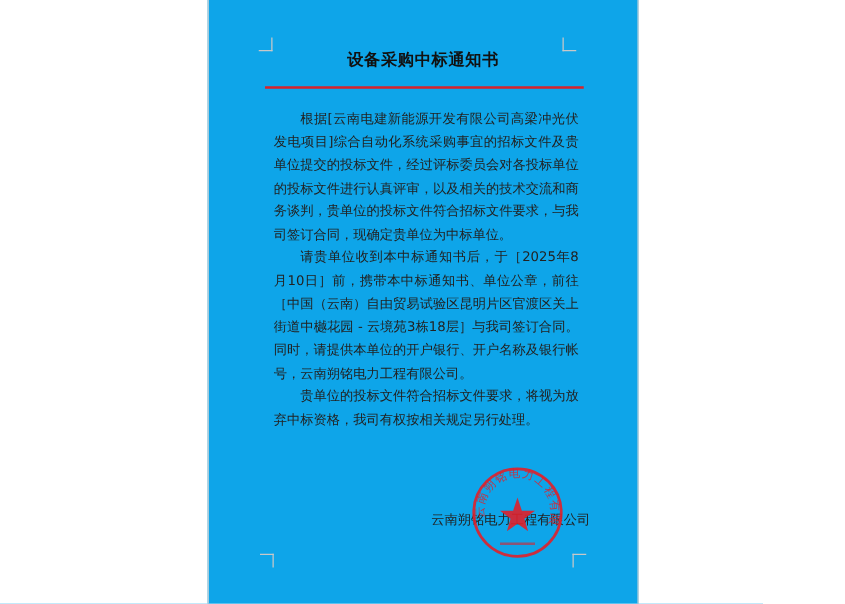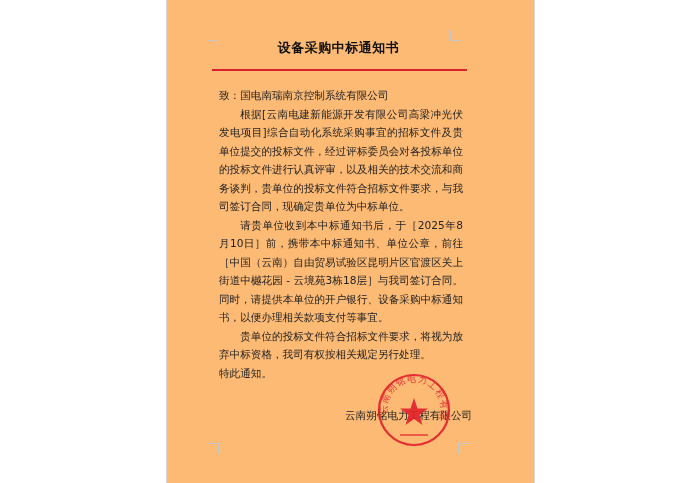--- a/index.html
+++ b/index.html
@@ -3,22 +3,22 @@
 <meta charset="utf-8">
 <style>
   html, body { margin: 0; padding: 0; }
   body {
     width: 676px; height: 483px; overflow: hidden;
     background: #ffffff; position: relative;
     font-family: "DejaVu Sans", "Liberation Sans", sans-serif;
   }
   .page {
     position: absolute; left: 166px; top: 0; width: 343px; height: 483px;
-    background: #fdba74;
-    border-left: 1px solid #d8d8d8; border-right: 1px solid #d8d8d8; padding-left: 24px;
+    background: #0ea5e9;
+    border-left: 1px solid #d8d8d8; border-right: 1px solid #d8d8d8;
   }
   .corner { position: absolute; width: 10px; height: 10px; border-color: #c8c8c8; border-style: solid; border-width: 0; }
   .c-tl { left: 40px; top: 30px; border-right-width: 1px; border-bottom-width: 1px; }
   .c-tr { left: 283px; top: 30px; border-left-width: 1px; border-bottom-width: 1px; }
   .c-bl { left: 41px; top: 443px; border-right-width: 1px; border-top-width: 1px; }
   .c-br { left: 291px; top: 443px; border-left-width: 1px; border-top-width: 1px; }
   .title {
     position: absolute; left: 0; width: 343px; top: 39px; text-align: center;
     font-family: "DejaVu Serif", "Liberation Serif", serif;
     font-weight: bold; font-size: 13px; color: #111; letter-spacing: 0.5px;
@@ -41,25 +41,23 @@
 <div class="page">
   <div class="corner c-tl"></div>
   <div class="corner c-tr"></div>
   <div class="corner c-bl"></div>
   <div class="corner c-br"></div>
 
   <div class="title">设备采购中标通知书</div>
   <div class="redline"></div>
 
   <div class="body-text">
-    <p>致：国电南瑞南京控制系统有限公司</p>
     <p class="indent">根据[云南电建新能源开发有限公司高梁冲光伏发电项目]综合自动化系统采购事宜的招标文件及贵单位提交的投标文件，经过评标委员会对各投标单位的投标文件进行认真评审，以及相关的技术交流和商务谈判，贵单位的投标文件符合招标文件要求，与我司签订合同，现确定贵单位为中标单位。</p>
-    <p class="indent">请贵单位收到本中标通知书后，于［2025年8月10日］前，携带本中标通知书、单位公章，前往［中国（云南）自由贸易试验区昆明片区官渡区关上街道中樾花园 - 云境苑3栋18层］与我司签订合同。同时，请提供本单位的开户银行、设备采购中标通知书，以便办理相关款项支付等事宜。</p>
+    <p class="indent">请贵单位收到本中标通知书后，于［2025年8月10日］前，携带本中标通知书、单位公章，前往［中国（云南）自由贸易试验区昆明片区官渡区关上街道中樾花园 - 云境苑3栋18层］与我司签订合同。同时，请提供本单位的开户银行、开户名称及银行帐号，云南朔铭电力工程有限公司。</p>
     <p class="indent">贵单位的投标文件符合招标文件要求，将视为放弃中标资格，我司有权按相关规定另行处理。</p>
-    <p>特此通知。</p>
   </div>
 
   <div class="signature">云南朔铭电力工程有限公司</div>
 
   <svg class="seal" viewBox="0 0 76 80">
     <defs>
       <path id="sealArc" d="M 12 46 A 27 27 0 1 1 64 46"></path>
     </defs>
     <circle cx="38" cy="40" r="35" fill="none" stroke="#e0202a" stroke-width="2.2" opacity="0.9"></circle>
     <text font-size="9" fill="#e0202a" opacity="0.85" font-family="DejaVu Sans, sans-serif" letter-spacing="1.2">

